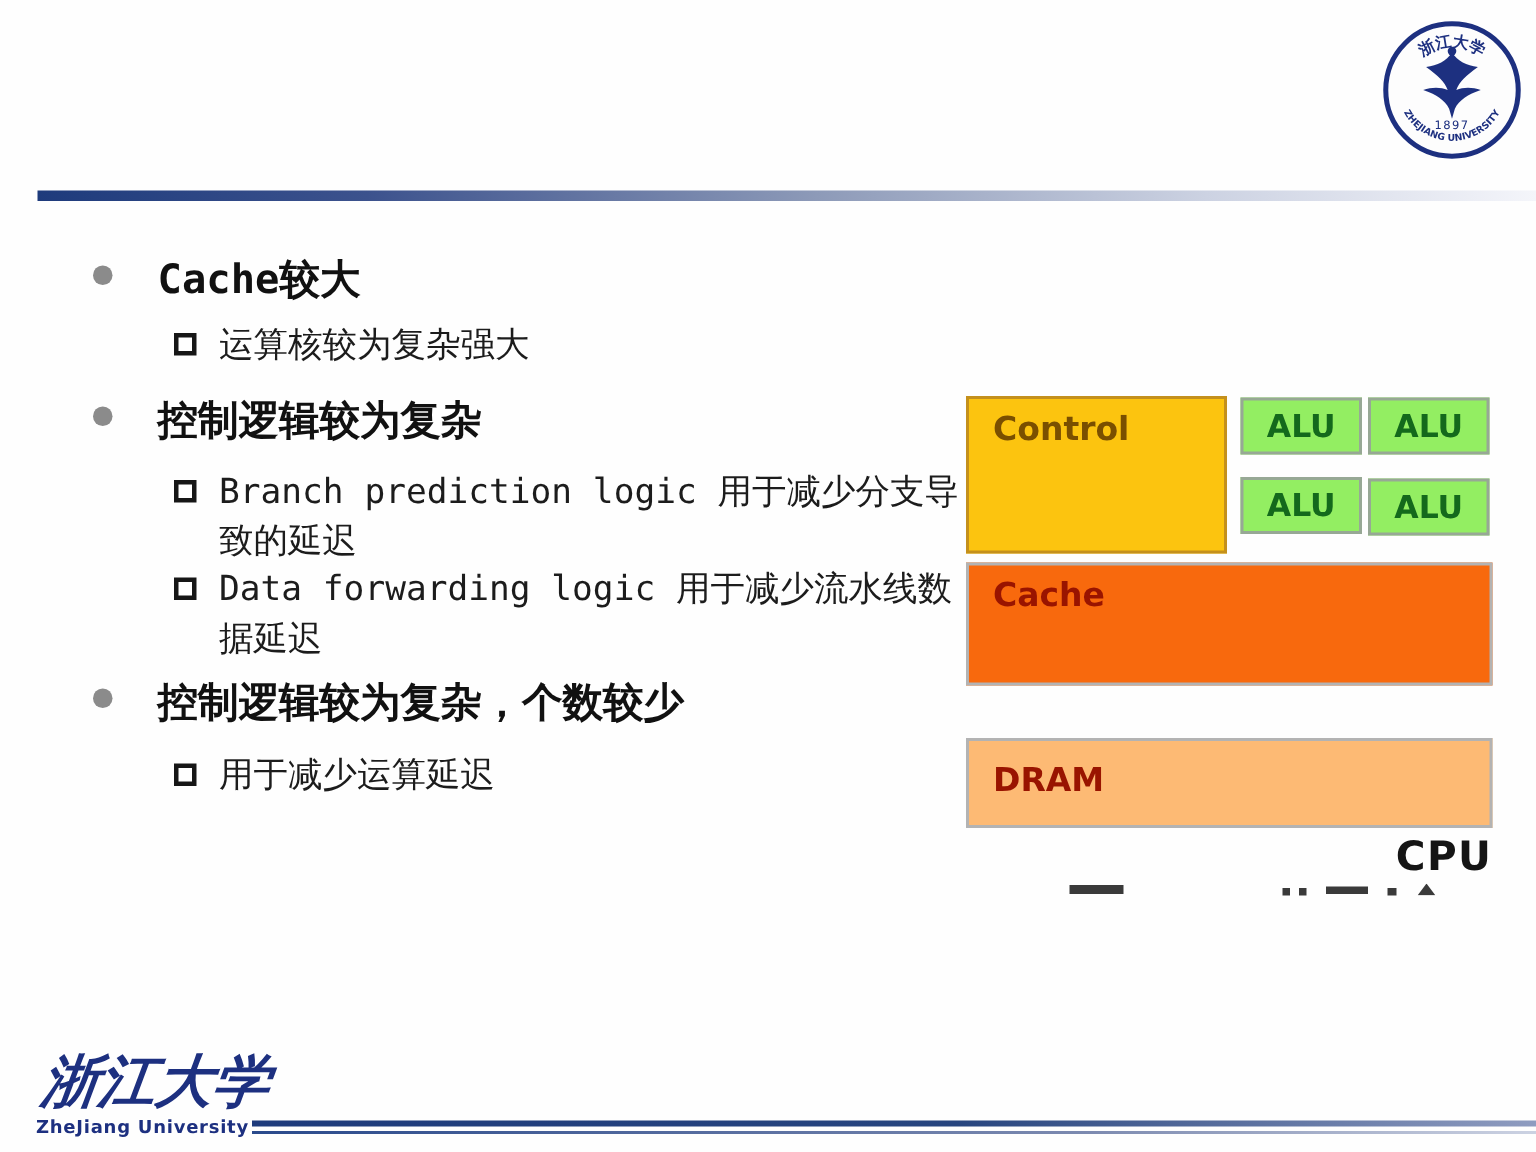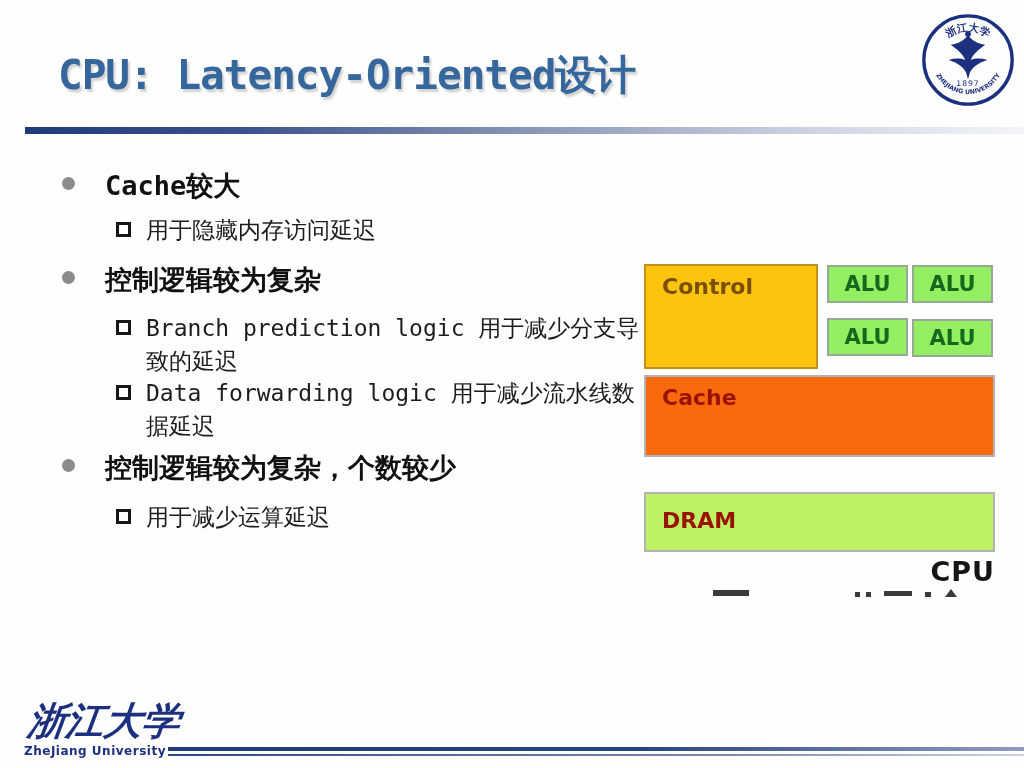--- a/index.html
+++ b/index.html
@@ -58,21 +58,21 @@
   }
   .alu1 { left:183px; top:3px; }  .alu2 { left:268px; top:3px; }
   .alu3 { left:183px; top:56px; } .alu4 { left:268px; top:57px; }
   .cache {
     left:0; top:113px; width:351px; height:82px;
     background:#f8690d; border:2px solid #b3b3b3;
     color:#991400; font-size:22px; padding:8px 0 0 16px;
   }
   .dram {
     left:0; top:230px; width:351px; height:60px;
-    background:#bef264; border:2px solid #b3b3b3;
+    background:#fdba74; border:2px solid #b3b3b3;
     color:#991400; font-size:22px; padding:14px 0 0 16px;
   }
   .cpu-caption {
     position:absolute; left:0; top:294px; width:351px; text-align:right;
     font-family:"DejaVu Sans",sans-serif; font-weight:bold; font-size:27px;
     color:#151515; letter-spacing:1px;
   }
   .frag { position:absolute; background:#3a3a3a; }
   .frag1 { left:69px;  top:328px; width:36px; height:6px; }
   .frag2 { left:211px; top:330px; width:5px;  height:5px; }
@@ -104,21 +104,20 @@
   .f-line2 {
     position:absolute; left:168px; top:754px; width:856px; height:2px;
     background:linear-gradient(to right,#2a4a8c,#7c8ab0 65%,#ccd2e2 100%);
   }
 </style>
 </head>
 <body>
 
 <div class="slide">
 
-  <div class="title">CPU: Latency-Oriented设计</div>
   <div class="divider"></div>
 
   <svg class="seal" viewBox="0 0 100 100">
     <circle cx="50" cy="50" r="46" fill="#fdfdfd" stroke="#1d3080" stroke-width="3.5"></circle>
     <path id="arcT" d="M20 38 A34 34 0 0 1 80 38" fill="none"></path>
     <path id="arcB" d="M13 56 A38 38 0 0 0 87 56" fill="none"></path>
     <text font-size="11" font-weight="bold" fill="#1d3080" font-family="'DejaVu Sans',sans-serif">
       <textPath href="#arcT" startOffset="50%" text-anchor="middle">浙江大学</textPath>
     </text>
     <path fill="#1d3080" d="M50 24 C46 30 40 33 32 34 C40 40 45 44 47 50 C42 48 36 48 30 50 C39 53 45 57 48 63 L50 70 L52 63 C55 57 61 53 70 50 C64 48 58 48 53 50 C55 44 60 40 68 34 C60 33 54 30 50 24 Z"></path>
@@ -128,21 +127,21 @@
       <textPath href="#arcB" startOffset="50%" text-anchor="middle">ZHEJIANG UNIVERSITY</textPath>
     </text>
   </svg>
 
   <div class="l1" id="b1">
     <span class="dot"></span>
     <span class="txt">Cache较大</span>
   </div>
   <div class="l2" id="b1s1">
     <span class="sq"></span>
-    <span class="txt">用于隐藏内存访问延迟</span>
+    <span class="txt">运算核较为复杂强大</span>
   </div>
 
   <div class="l1" id="b2">
     <span class="dot"></span>
     <span class="txt">控制逻辑较为复杂</span>
   </div>
   <div class="l2" id="b2s1">
     <span class="sq"></span>
     <span class="txt">Branch prediction logic 用于减少分支导致的延迟</span>
   </div>

